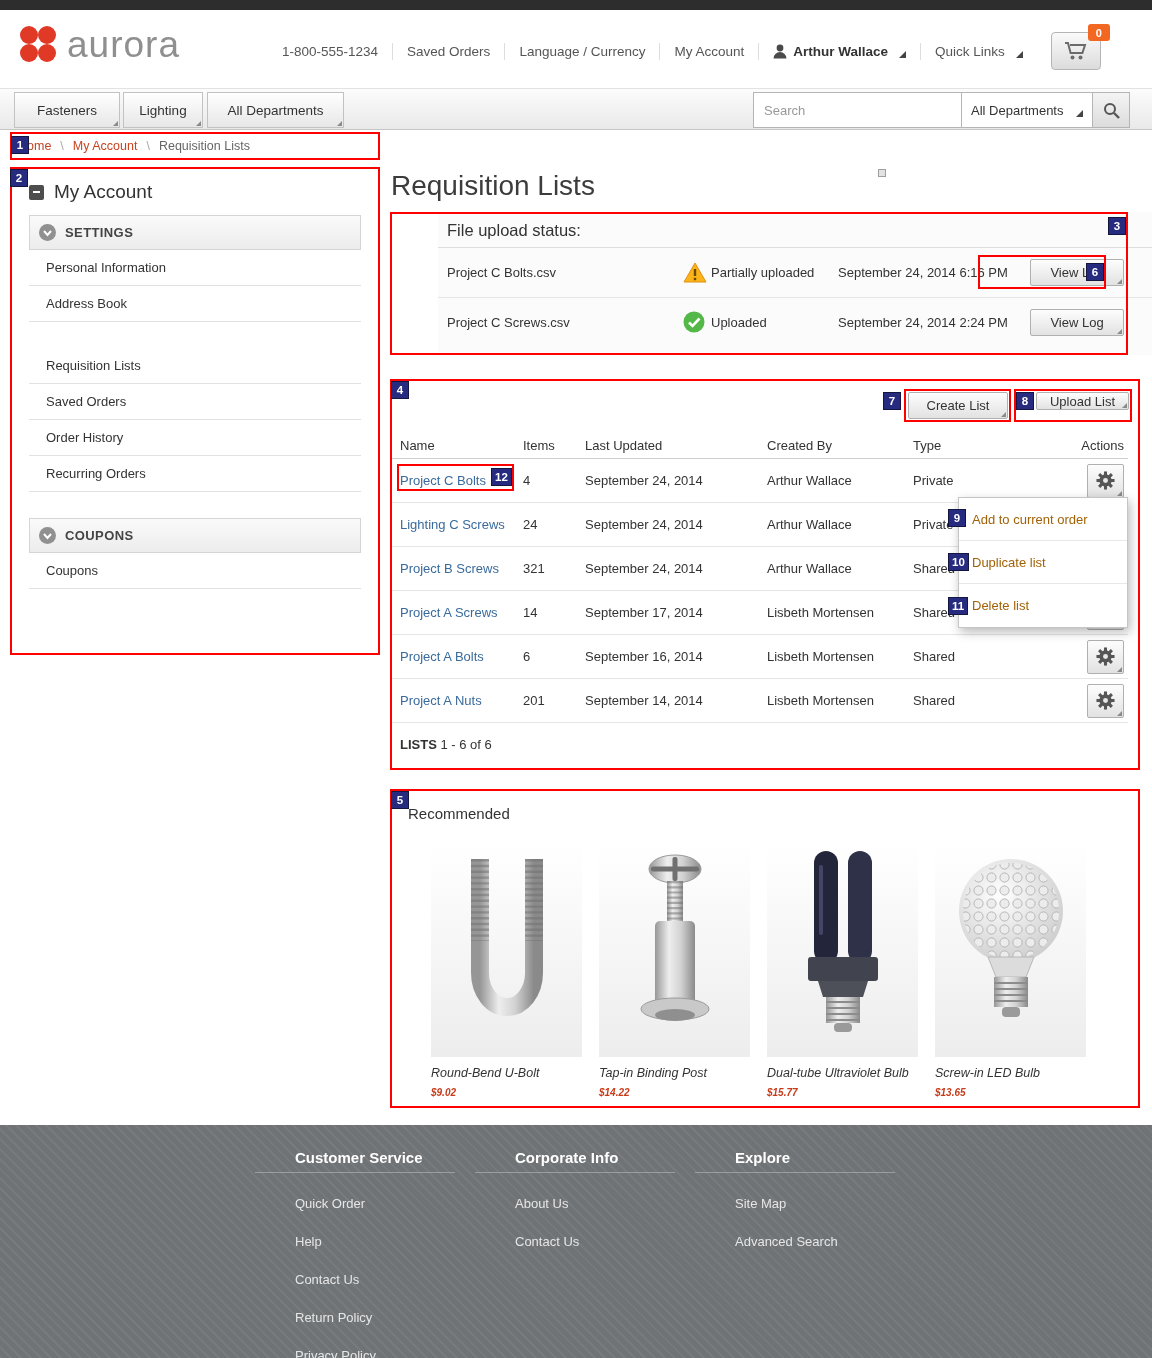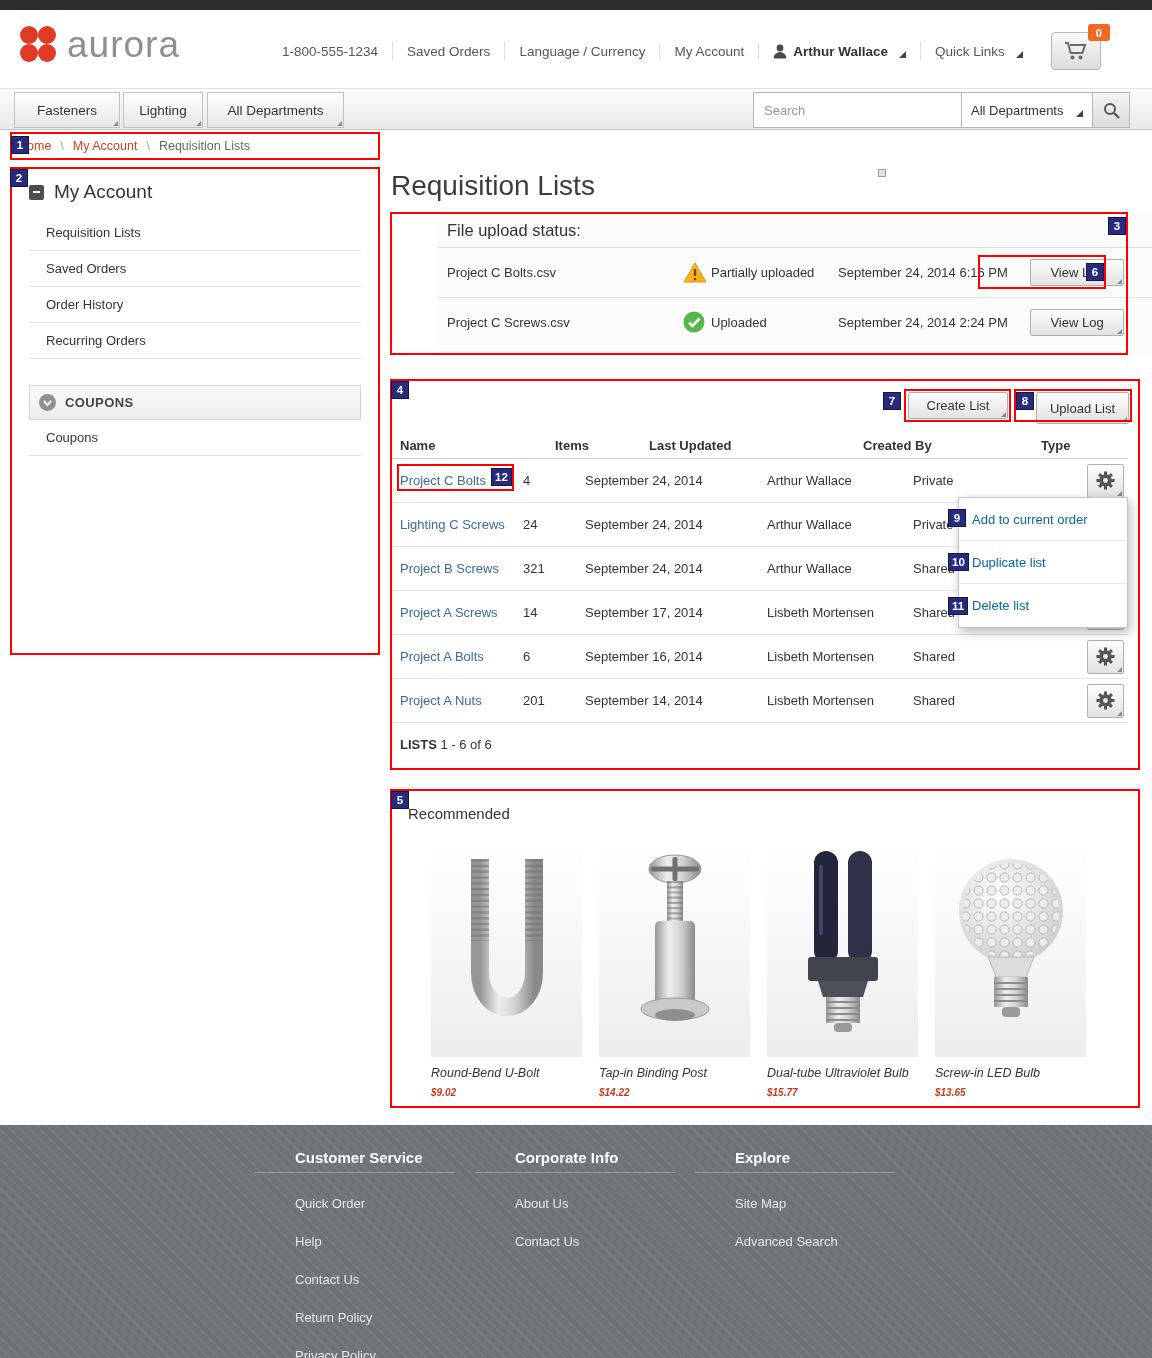--- a/index.html
+++ b/index.html
@@ -72,33 +72,33 @@
   .up-head { height:36px; line-height:36px; padding-left:9px; font-size:16.5px; color:#333; border-bottom:1px solid #ddd; }
   .up-row { height:49px; display:grid; grid-template-columns:236px 28px 127px 183px 1fr;
             align-items:center; padding-left:9px; font-size:13px; }
   .up-row + .up-row { border-top:1px solid #e5e5e5; }
   .btn { position:relative; background:linear-gradient(#fdfdfd,#e2e2e2); border:1px solid #b0b0b0; border-radius:2px;
          font-size:13px; color:#333; display:flex; align-items:center; justify-content:center; }
   .view-log { width:94px; height:27px; margin-left:9px; justify-self:start; }
 
   .lists-panel { position:absolute; left:390px; top:379px; width:750px; height:391px; background:#fff; }
   .btn-create { position:absolute; left:518px; top:13px; width:100px; height:27px; }
-  .btn-upload { position:absolute; left:646px; top:13px; width:93px; height:32px; }
+  .btn-upload { position:absolute; left:646px; top:13px; width:93px; height:18px; }
   .ltable { position:absolute; left:0; top:53px; width:738px; }
   .lrow { display:grid; grid-template-columns:123px 62px 182px 146px 112px 1fr;
           align-items:center; padding:0 4px 0 10px; font-size:13px; }
-  .lrow.head { height:27px; font-weight:bold; border-bottom:1px solid #cfcfcf;gap:32px; }
+  .lrow.head { height:27px; font-weight:normal; border-bottom:1px solid #cfcfcf; }
   .lrow.body { height:44px; border-bottom:1px solid #e5e5e5; }
   .c-actions { justify-self:end; }
   .lnk { color:#3a6b9c; }
   .gear-btn { width:37px; height:34px; }
   .lists-footer { position:absolute; left:10px; top:358px; font-size:13px; color:#333; }
   .action-menu { position:absolute; left:568px; top:118px; width:170px; background:#fff;
                  border:1px solid #c5c5c5; box-shadow:2px 4px 10px rgba(0,0,0,0.28); z-index:40; }
-  .menu-item { height:43px; display:flex; align-items:center; padding-left:13px; font-size:13px; color:#0369a1;
+  .menu-item { height:43px; display:flex; align-items:center; padding-left:13px; font-size:13px; color:#a16207;
                border-bottom:1px solid #e8e8e8; cursor:pointer; background:#fff; }
   .menu-item:last-child { border-bottom:none; }
 
   .recommended { position:absolute; left:390px; top:789px; width:750px; height:319px; background:#fff; }
   .rec-head { position:absolute; left:18px; top:16px; font-size:15px; color:#333; }
   .rec-cards { position:absolute; left:41px; top:53px; display:flex; gap:17px;font-style:italic; }
   .card { width:151px; }
   .card-img { width:151px; height:215px; background:linear-gradient(#ffffff,#ededed);
               display:flex; align-items:center; justify-content:center; cursor:pointer; }
   .card-name { margin-top:9px; font-size:12.5px; color:#333; cursor:pointer; }
@@ -213,20 +213,31 @@
     <span class="bcur">Requisition Lists</span>
   </div>
 
   <aside class="sidebar">
     <div class="sb-inner">
       <div class="sb-head">
         <span class="collapse-box"></span>
         <span class="sb-title">My Account</span>
       </div>
       <div class="sb-section">
+        <div class="sb-bar">
+          <svg width="17" height="17" viewBox="0 0 17 17">
+            <circle cx="8.5" cy="8.5" r="8.5" fill="#909090"></circle>
+            <path d="M5 7 l3.5 4 L12 7" stroke="#fff" stroke-width="2" fill="none"></path>
+          </svg>
+          <span>SETTINGS</span>
+        </div>
+        <a class="sb-item">Personal Information</a>
+        <a class="sb-item">Address Book</a>
+      </div>
+      <div class="sb-section">
         <a class="sb-item">Requisition Lists</a>
         <a class="sb-item">Saved Orders</a>
         <a class="sb-item">Order History</a>
         <a class="sb-item">Recurring Orders</a>
       </div>
       <div class="sb-section">
         <div class="sb-bar">
           <svg width="17" height="17" viewBox="0 0 17 17">
             <circle cx="8.5" cy="8.5" r="8.5" fill="#909090"></circle>
             <path d="M5 7 l3.5 4 L12 7" stroke="#fff" stroke-width="2" fill="none"></path>

